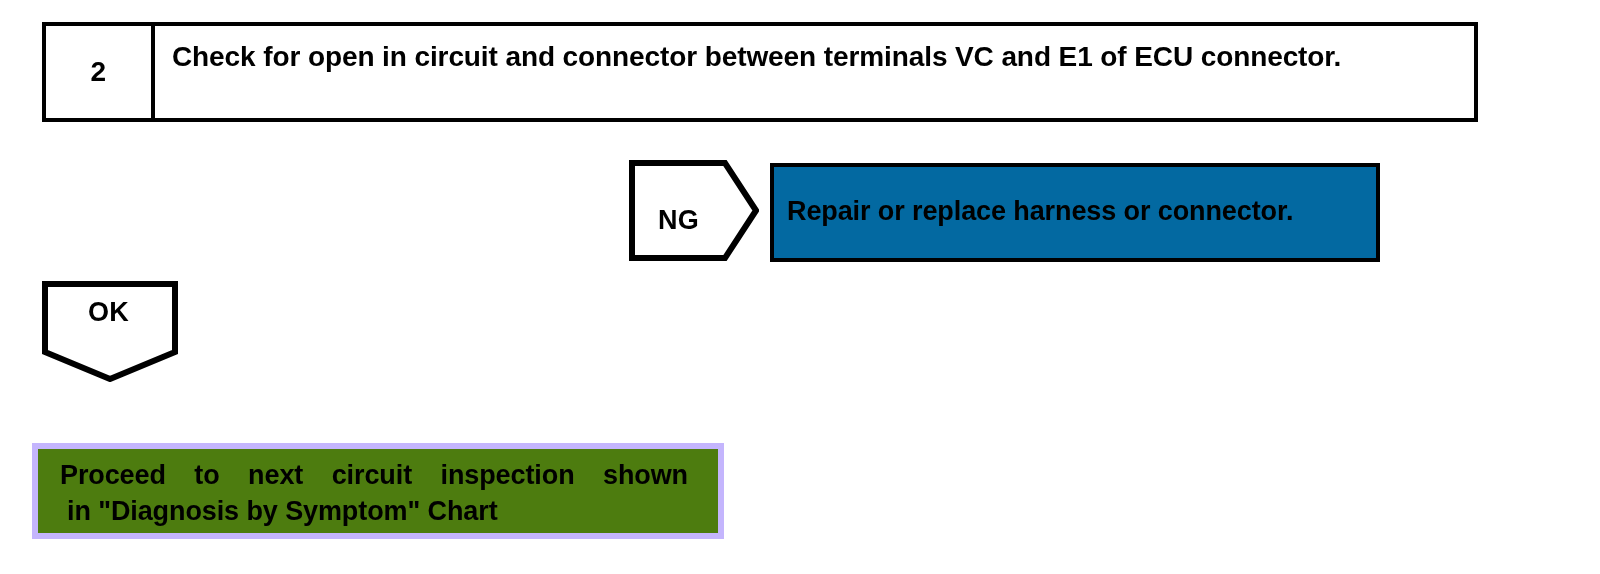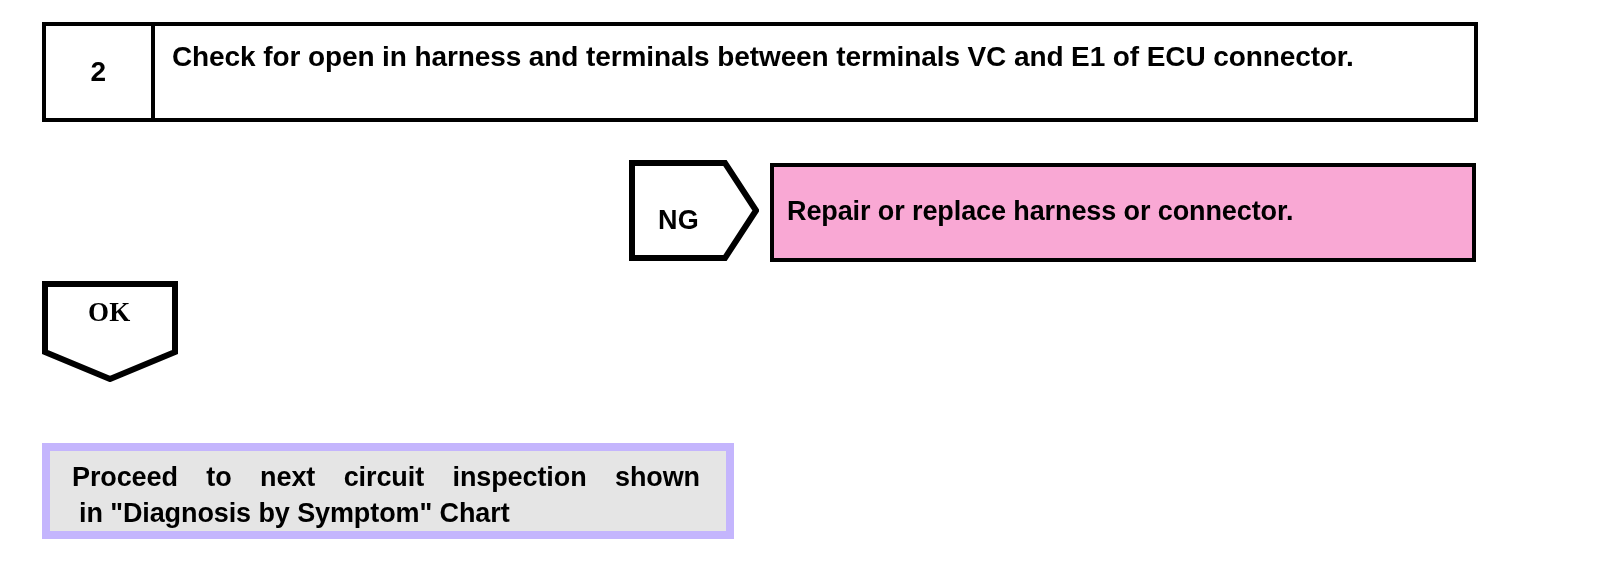--- a/index.html
+++ b/index.html
@@ -80,25 +80,25 @@
     font-size: 27px;
     font-weight: bold;
     letter-spacing: 0.3px;
   }
 
   
   .action-box {
     position: absolute;
     left: 770px;
     top: 163px;
-    width: 706px;
+    width: 610px;
     height: 99px;
     border: 4px solid #000;
     box-sizing: border-box;
-    background: #f9a8d4;
+    background: #0369a1;
   }
   .action-text {
     position: absolute;
     left: 13px;
     top: 29px;
     font-size: 27px;
     font-weight: bold;
     letter-spacing: -0.1px;
   }
 
@@ -115,33 +115,32 @@
     width: 136px;
     height: 101px;
   }
   .ok-label {
     position: absolute;
     left: 46px;
     top: 16px;
     font-size: 27px;
     font-weight: bold;
     letter-spacing: 0.3px;
-    font-family: Liberation Serif, serif;
   }
 
   
   .proceed-box {
     position: absolute;
-    left: 42px;
+    left: 32px;
     top: 443px;
     width: 692px;
     height: 96px;
-    border: 8px solid #c4b5fd;
+    border: 6px solid #c4b5fd;
     box-sizing: border-box;
-    background: #e5e5e5;
+    background: #4d7c0f;
   }
   .proceed-line1 {
     position: absolute;
     left: 22px;
     top: 10px;
     width: 628px;
     font-size: 27px;
     font-weight: bold;
     text-align: justify;
     text-align-last: justify;
@@ -160,21 +159,21 @@
 </style>
 </head>
 <body>
 
 <div id="canvas">
 
   <div class="step-box">
     <div class="step-number-cell">
       <span class="step-number-text">2</span>
     </div>
-    <div class="step-text">Check for open in harness and terminals between terminals VC and E1 of ECU connector.</div>
+    <div class="step-text">Check for open in circuit and connector between terminals VC and E1 of ECU connector.</div>
   </div>
 
   <div class="ng-flag">
     <svg viewBox="0 0 130 101" xmlns="http://www.w3.org/2000/svg">
       <polygon points="3,3 96,3 127,50.5 96,98 3,98" fill="#ffffff" stroke="#000000" stroke-width="6" stroke-linejoin="miter"></polygon>
     </svg>
     <span class="ng-label">NG</span>
   </div>
 
   <div class="action-box">

